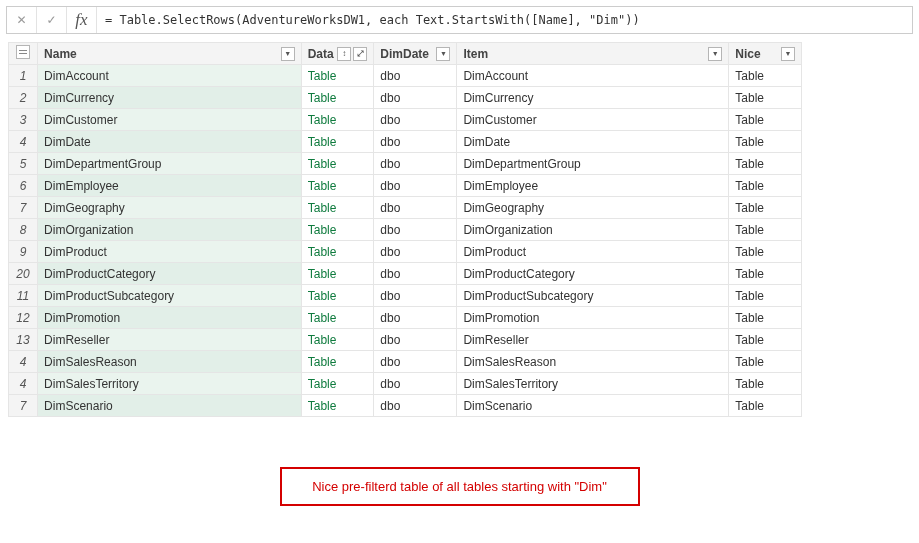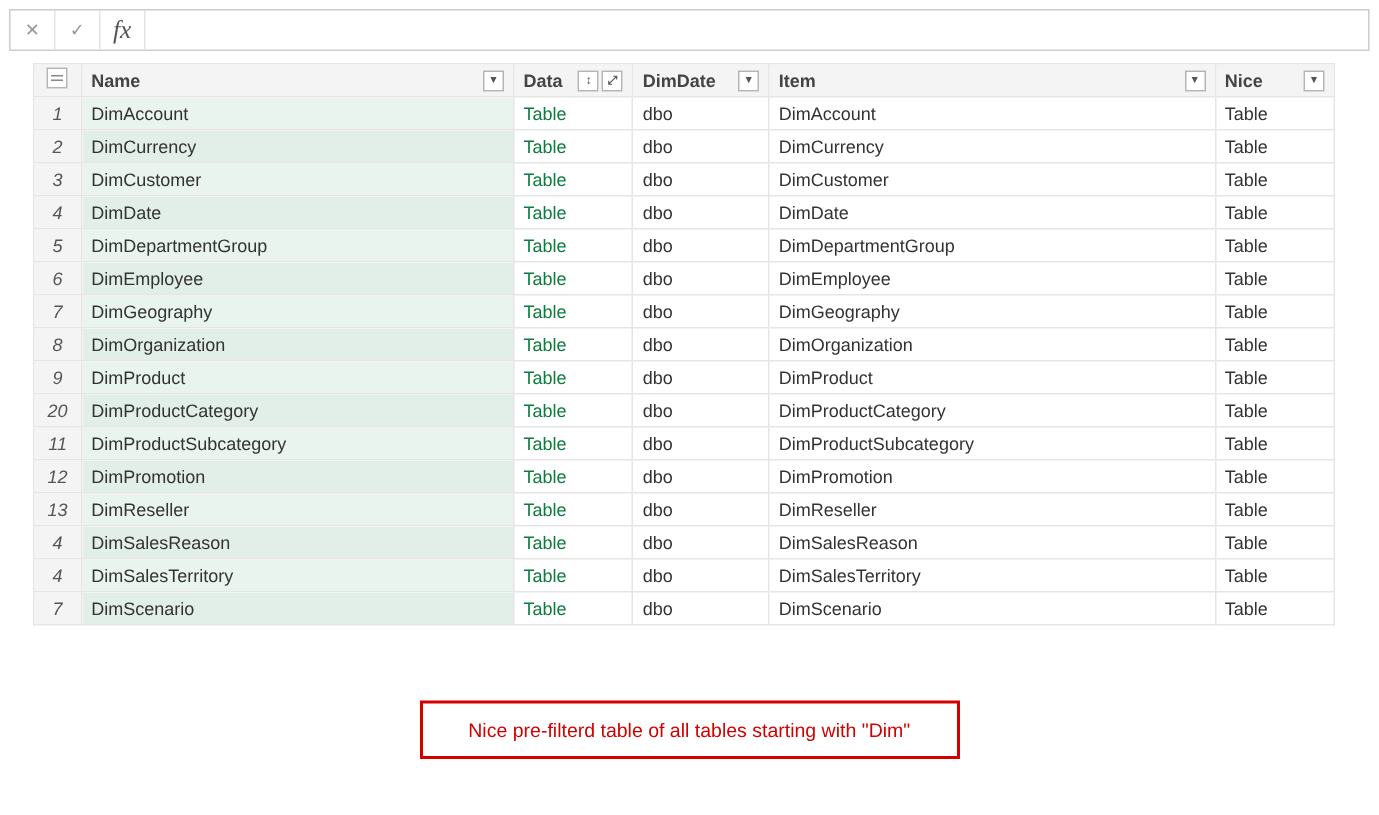--- a/index.html
+++ b/index.html
@@ -40,23 +40,23 @@
     flex: 1;
     padding: 0 8px;
     font-family: Consolas, monospace;
     font-size: 12px;
     color: #333;
     white-space: nowrap;
     overflow: hidden;
   }
   
   .grid {
-    margin: 0 22px;
+    margin: 0 8px;
     border-collapse: collapse;
-    width: 868px;
+    width: 794px;
     table-layout: fixed;
   }
   .grid th, .grid td {
     border: 1px solid #e5e5e5;
     height: 22px;
     padding: 0 6px;
     text-align: left;
     vertical-align: middle;
     white-space: nowrap;
     overflow: hidden;
@@ -128,20 +128,21 @@
     font-size: 13px;
   }
 </style>
 </head>
 <body>
 
 <div class="fbar">
   <div class="btn">✕</div>
   <div class="btn">✓</div>
   <div class="btn fx">fx</div>
+  <div class="formula">= Table.SelectRows(AdventureWorksDW1, each Text.StartsWith([Name], "Dim"))</div>
 </div>
 
 <table class="grid">
   <colgroup>
     <col style="width:28px">
     <col style="width:254px">
     <col style="width:70px">
     <col style="width:80px">
     <col style="width:262px">
     <col style="width:70px">

